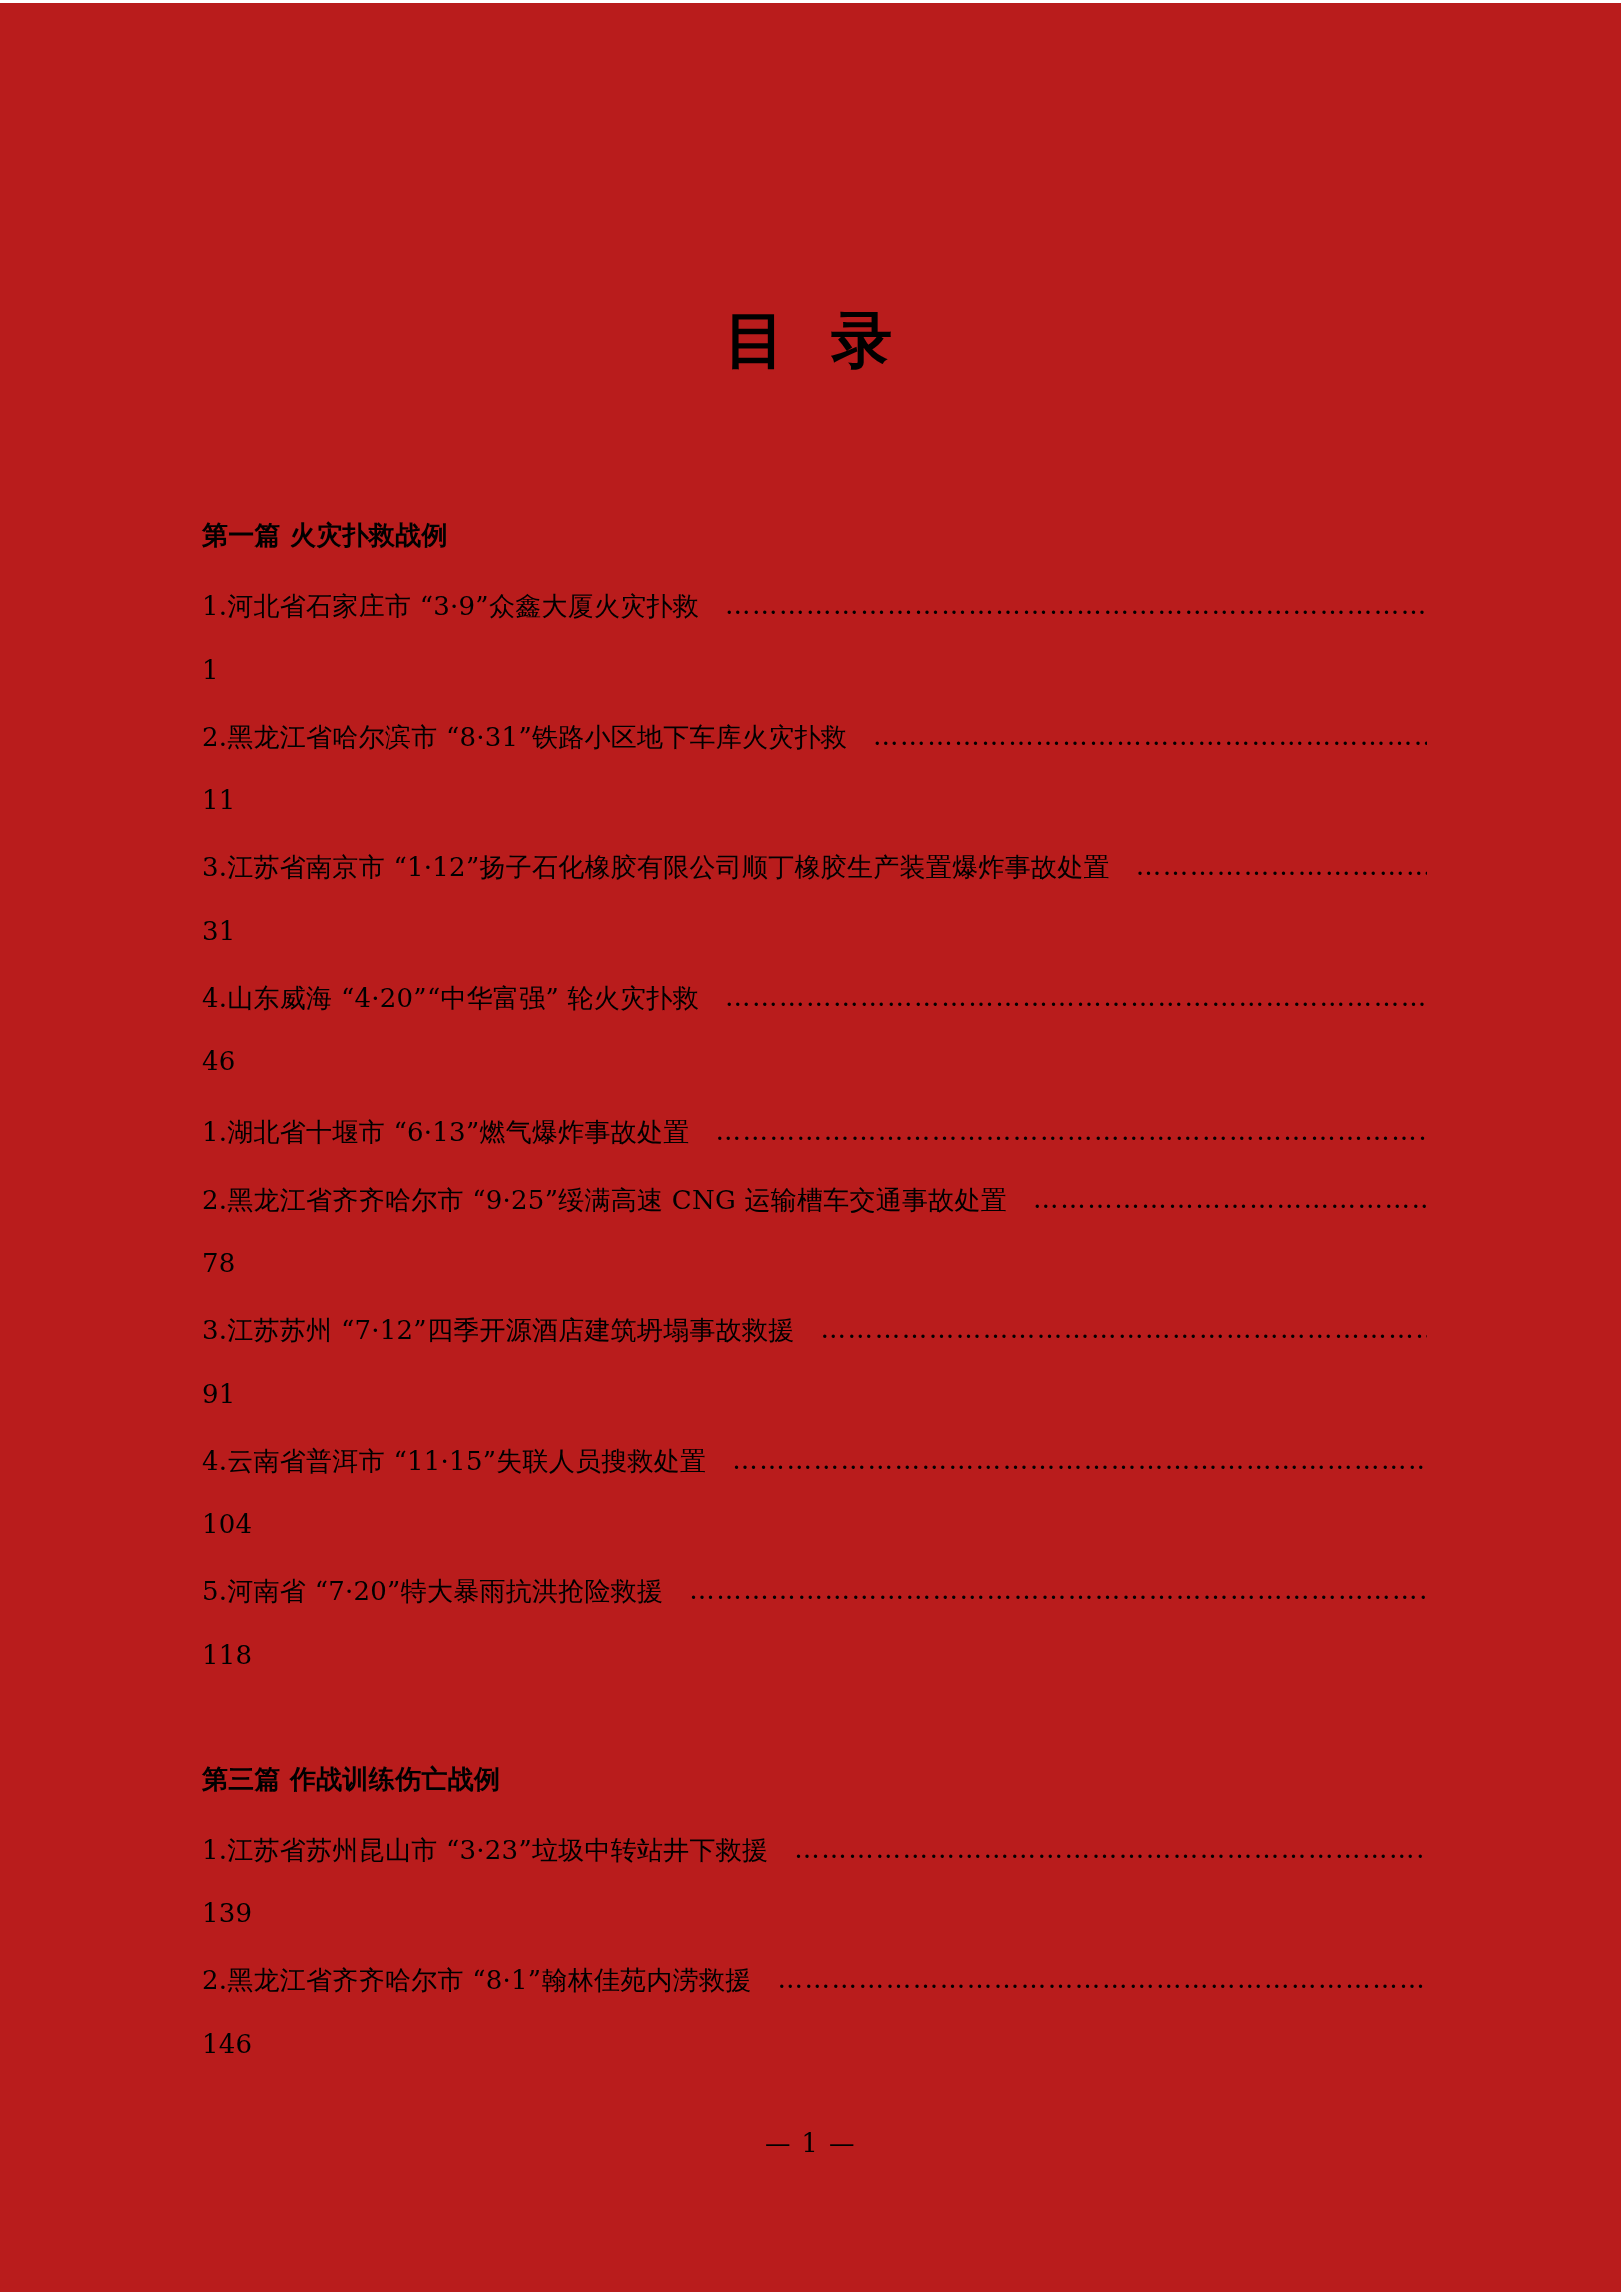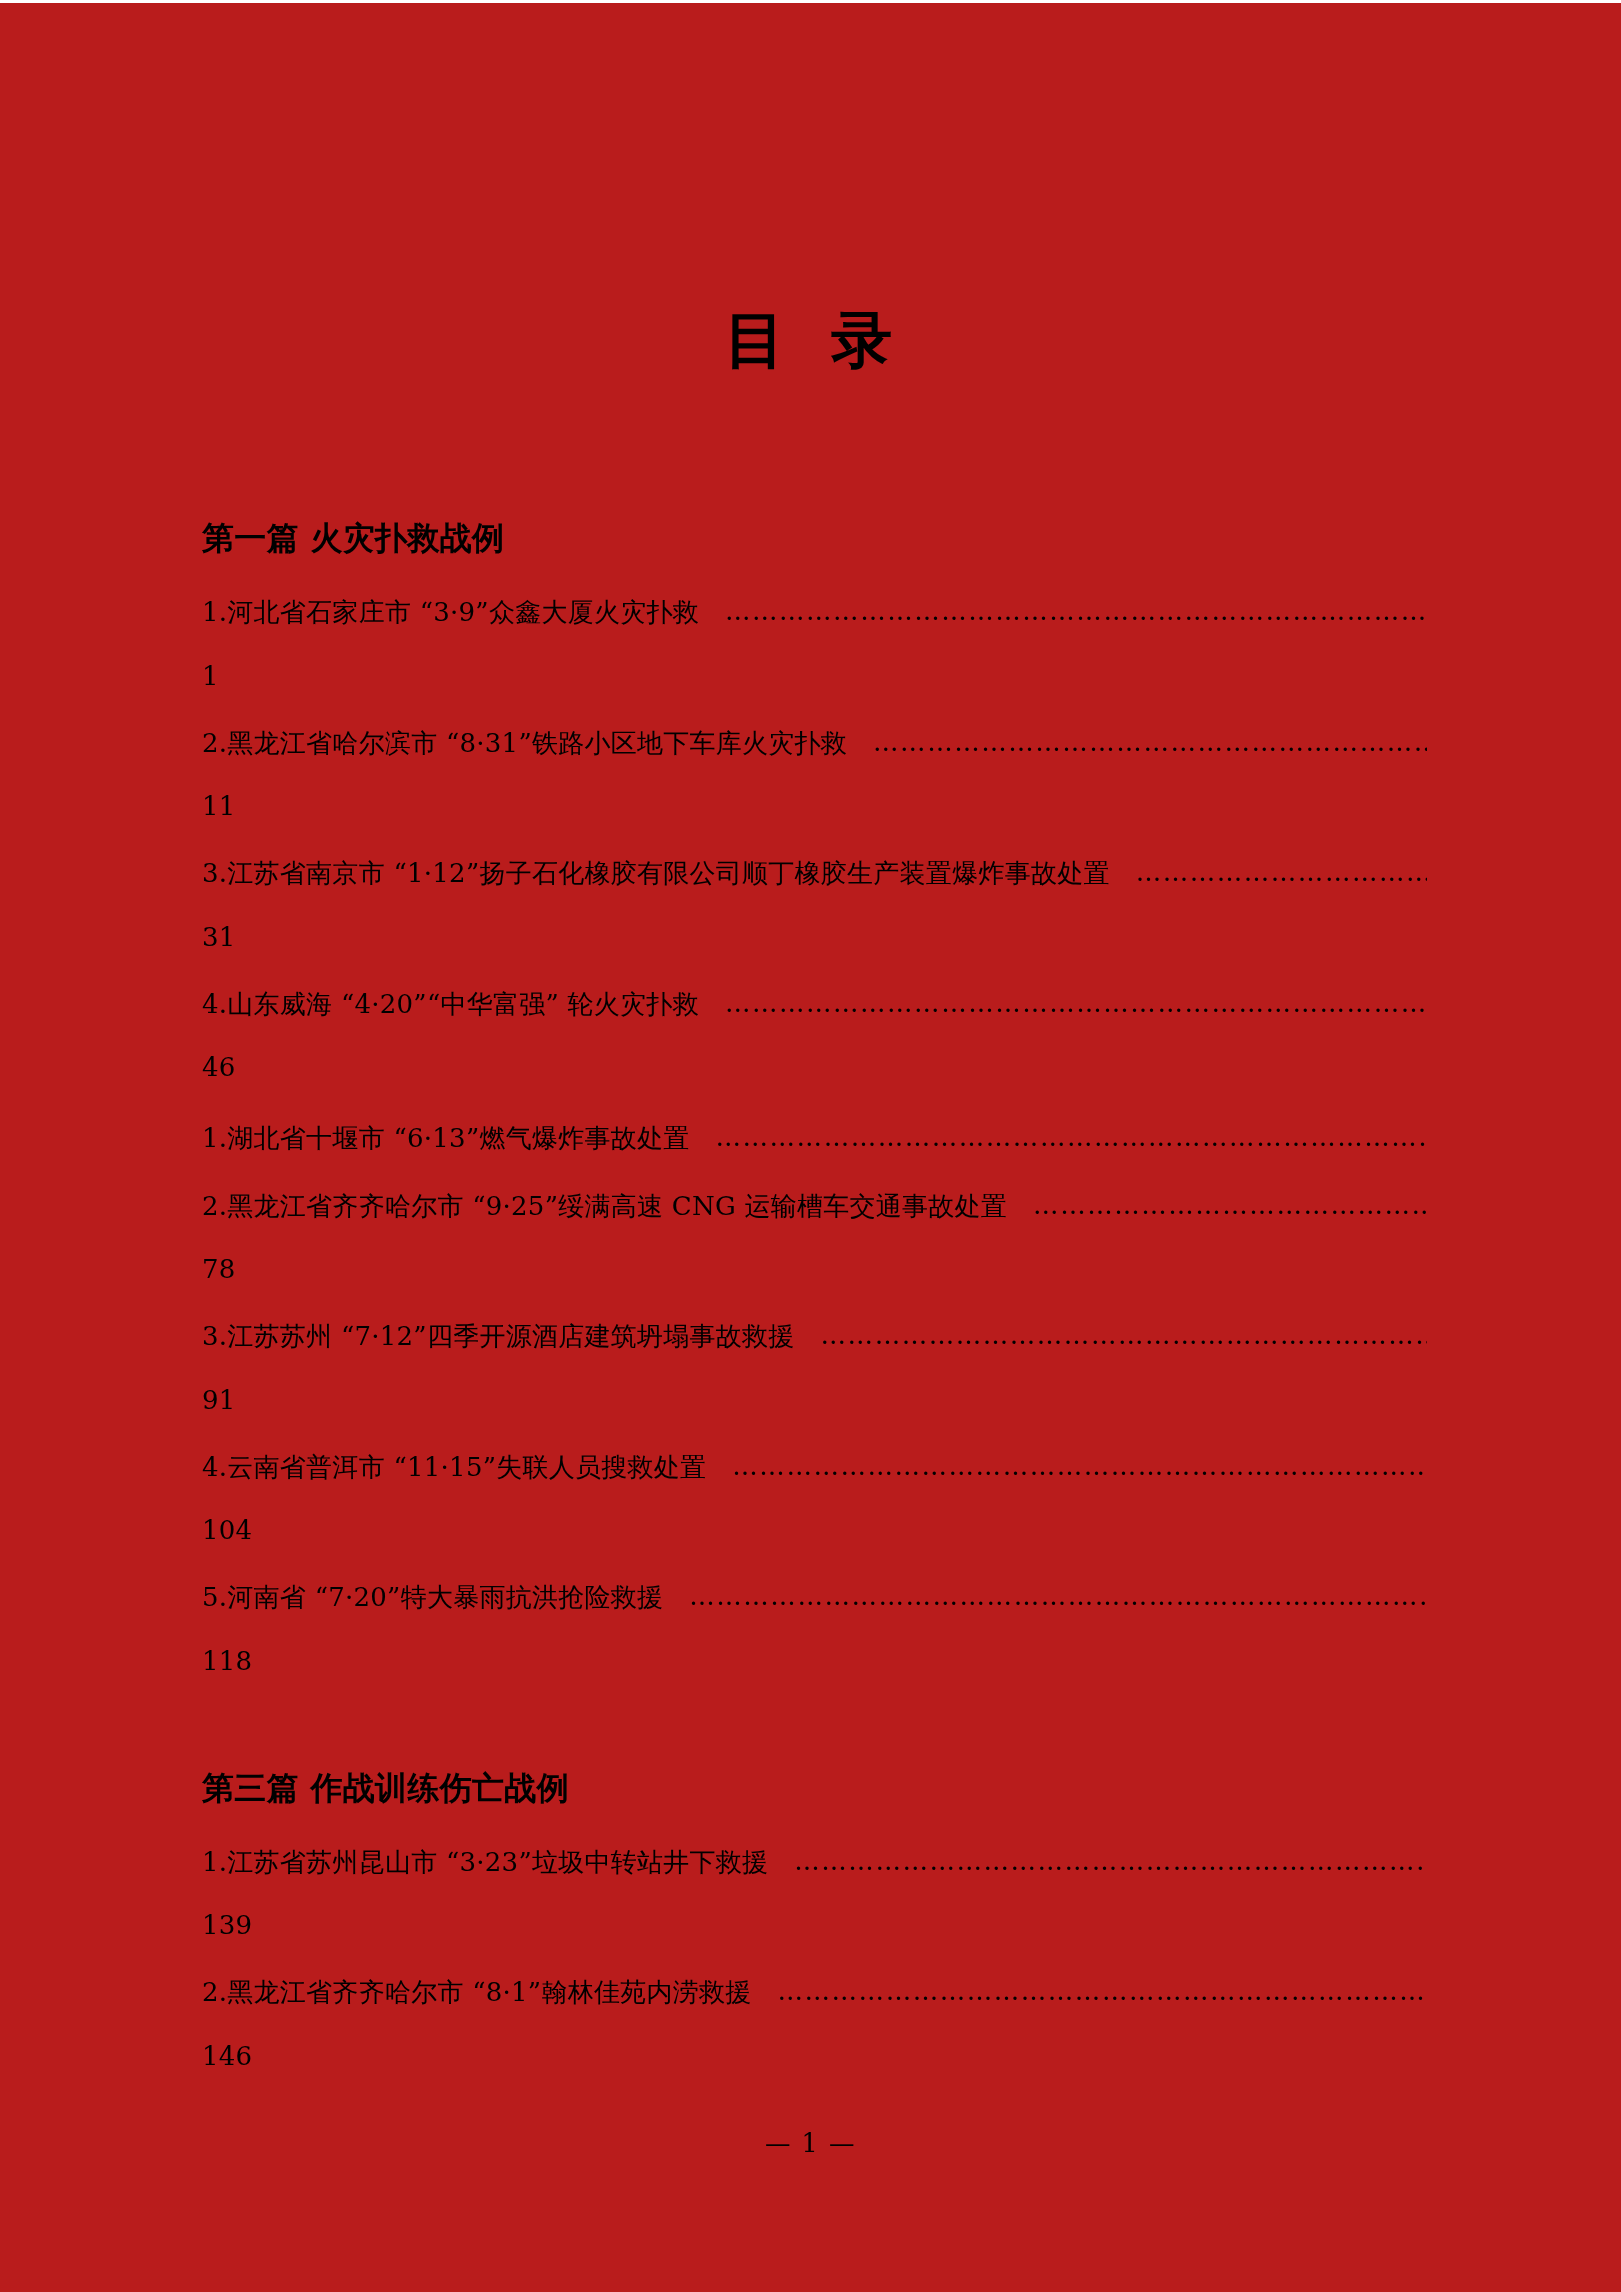--- a/index.html
+++ b/index.html
@@ -36,21 +36,21 @@
     margin: 0;
     padding-top: 306px;
     line-height: 1.0;
     font-family: "DejaVu Serif", "Liberation Serif", serif;
   }
   
   .section {
     margin: 0;
   }
   .section-heading {
-    font-size: 32px;
+    font-size: 26px;
     font-weight: bold;
     letter-spacing: 0.01em;
     line-height: 1.0;
     margin: 0;
     padding: 0;
     font-family: "DejaVu Serif", "Liberation Serif", serif;
   }
   .sec-1 { padding-top: 152px; }
   .sec-2 { padding-top: 98px; }
   .sec-3 { padding-top: 98px; }

